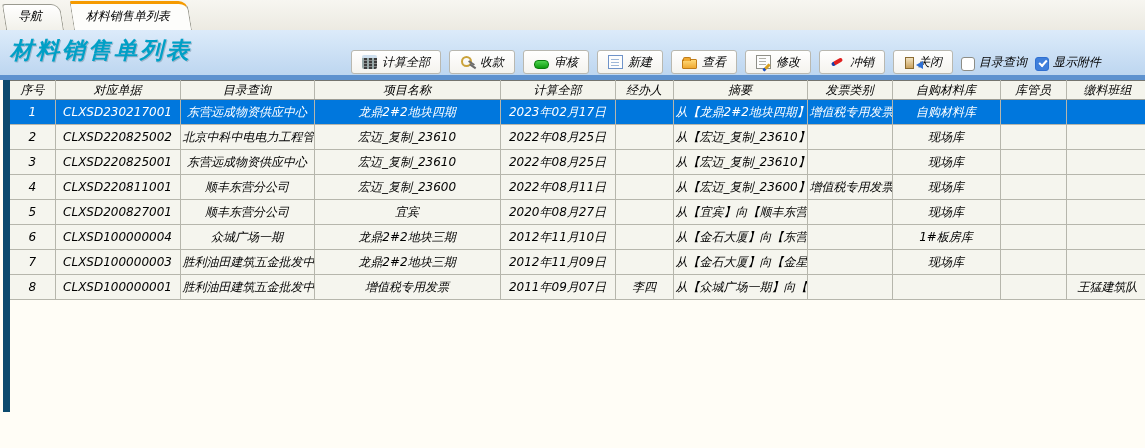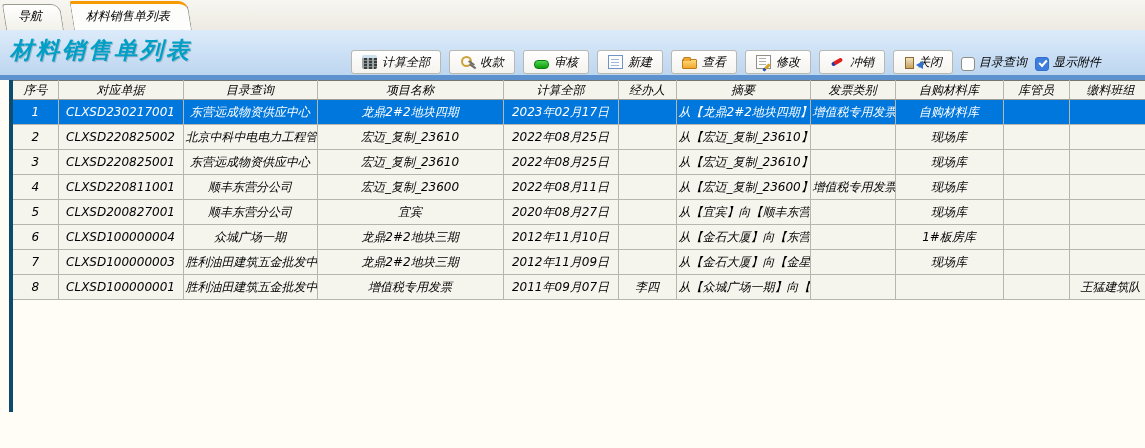--- a/index.html
+++ b/index.html
@@ -59,21 +59,21 @@
        box-shadow:0 3px 0 #b0b0a8, 0 6px 0 #b0b0a8; }
   .ic-edit::after { content:""; position:absolute; right:-1px; bottom:-1px; width:9px; height:3px;
        background:linear-gradient(90deg,#2050c0 0 3px, #d8a020 3px); transform:rotate(-45deg); border-radius:1px; }
   .ic-pen::after { content:""; position:absolute; left:1px; top:5px; width:12px; height:4px;
        background:linear-gradient(90deg,#1b3fa8 0 3px, #e02020 3px); transform:rotate(-30deg); border-radius:2px; }
   .ic-door { top:1px; left:1px; width:9px; height:12px; background:linear-gradient(#f2e2c0,#caa25e); border:1px solid #8a6a30; }
   .ic-door::after { content:""; position:absolute; left:6px; top:3px; width:0; height:0;
        border:4px solid transparent; border-right:7px solid #2e6fd4; }
 
   
-  .gridwrap { position:relative; background:#fffdf6; border-left:4px solid #0c4a6e; margin-left:9px;
+  .gridwrap { position:relative; background:#fffdf6; border-left:7px solid #0c4a6e; margin-left:3px;
               height:332px; }
   table.grid { border-collapse:collapse; table-layout:fixed; width:1139px; }
   table.grid th, table.grid td { overflow:hidden; white-space:nowrap; font-weight:normal;
         border-right:1px solid #b6b6ac; border-bottom:1px solid #b6b6ac; padding:0 2px; }
   table.grid thead th { height:19px; background:#f4f4ec; border-top:1px solid #75756e; border-bottom:1px solid #9c9c94; text-align:center; }
   table.grid td { height:25px; background:#f5f5ee; text-align:center; }
   td.al { text-align:left; }
   tr.selected td { background:#0077dd; color:#fff; }
 </style>
 </head>

